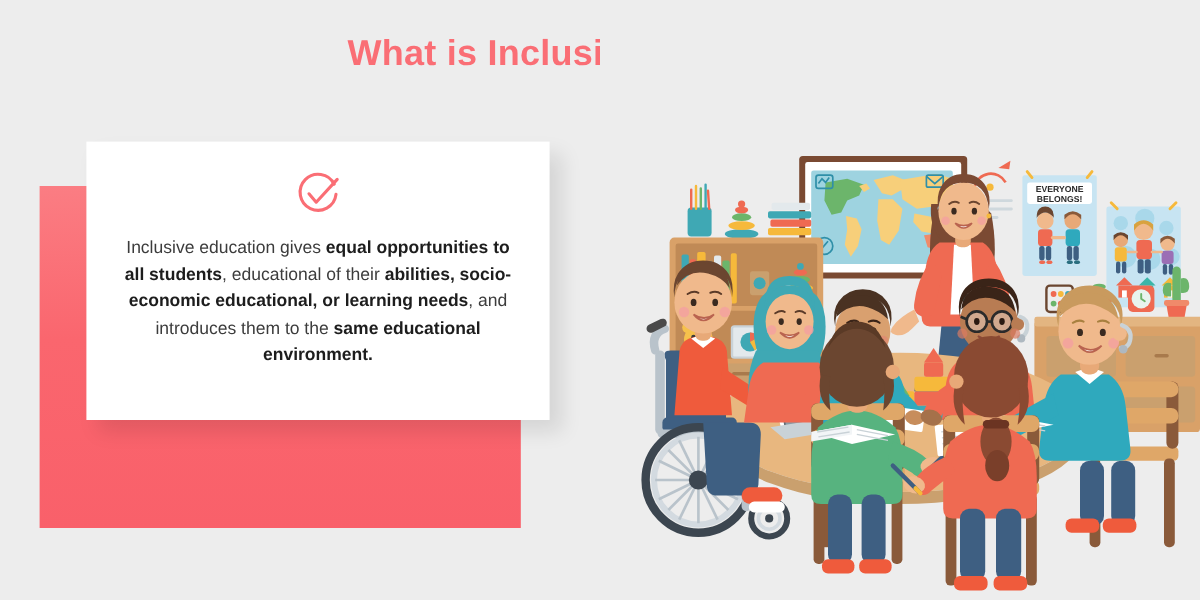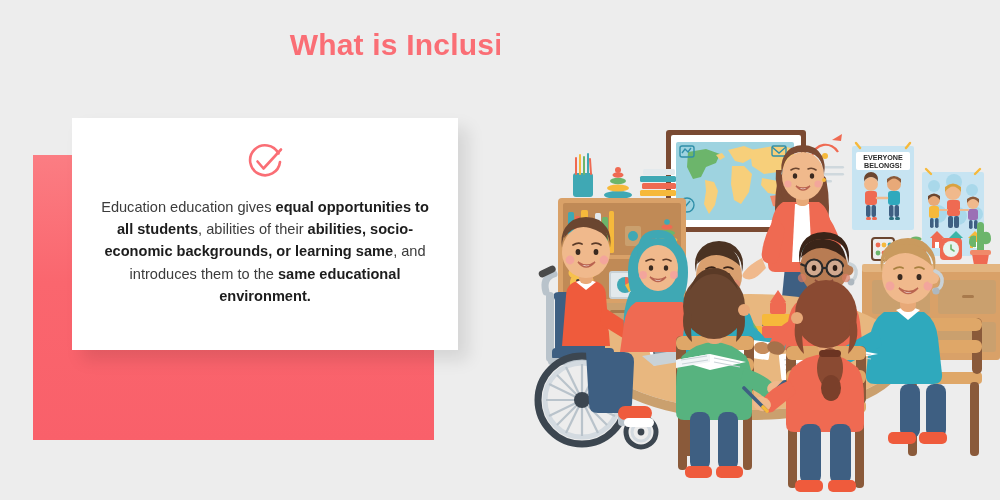--- a/index.html
+++ b/index.html
@@ -86,21 +86,21 @@
 
   <div class="pink-card"></div>
 
   <div class="white-card">
     <div class="check-wrap">
       <svg width="44" height="44" viewBox="0 0 44 44">
         <path d="M35.5 13.5 A15 15 0 1 0 37 22" fill="none" stroke="#fa6e75" stroke-width="2.6" stroke-linecap="round"></path>
         <path d="M14.5 21.5 L20.5 28.5 L38 9.5" fill="none" stroke="#fa6e75" stroke-width="2.6" stroke-linecap="round" stroke-linejoin="round"></path>
       </svg>
     </div>
-    <div class="body-copy"><span>Education education gives </span><b>equal opportunities to all students</b><span>, abilities of their </span><b>abilities, socio- economic backgrounds, or learning same</b><span>, and introduces them to the </span><b>same educational environment.</b></div>
+    <div class="body-copy"><span>Inclusive education gives </span><b>equal opportunities to all students</b><span>, educational of their </span><b>abilities, socio- economic educational, or learning needs</b><span>, and introduces them to the </span><b>same educational environment.</b></div>
   </div>
 
   <div class="illus">
     <svg viewBox="0 0 500 500" width="500" height="500">
       <defs>
         <clipPath id="boardClip">
             <rect x="176" y="142" width="118" height="78" rx="2"></rect>
           </clipPath>
       </defs>
 

